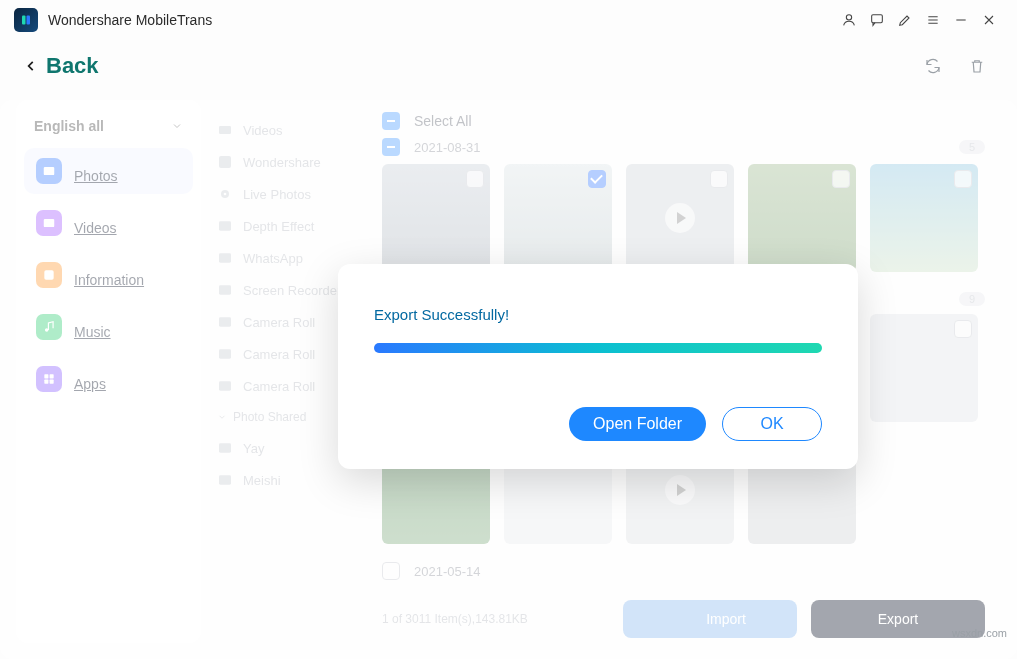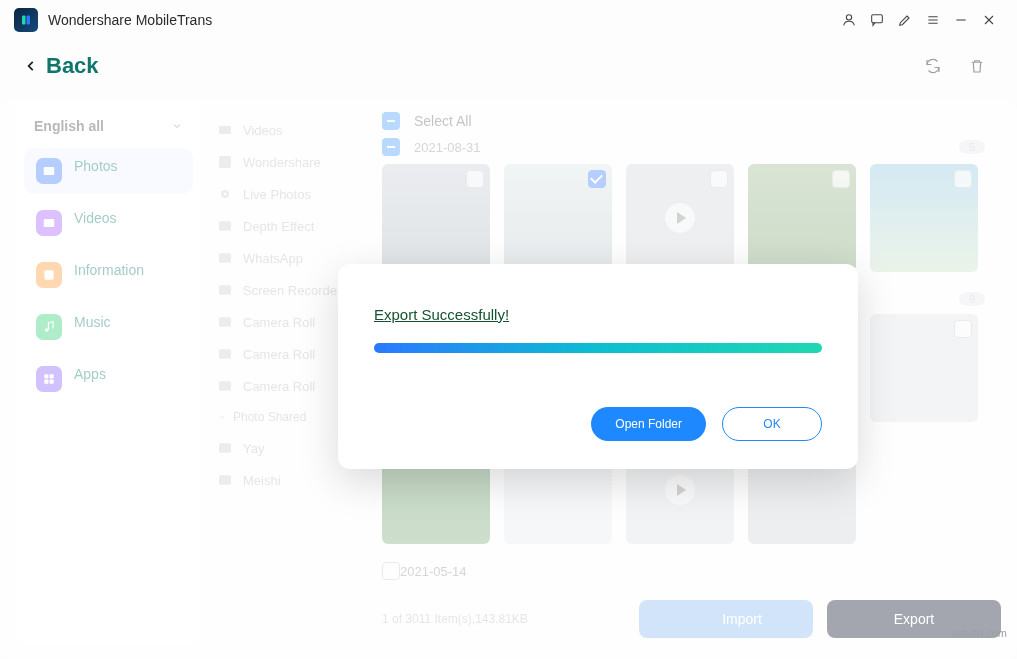--- a/index.html
+++ b/index.html
@@ -19,21 +19,21 @@
 .backbar-spacer { flex:1; }
 .backbar-icon { width:32px; height:32px; display:flex; align-items:center; justify-content:center; color:#9aa0a6; margin-left: 12px;}
 .backbar-icon svg { width:18px; height:18px; stroke:#9aa0a6; stroke-width:1.6; fill:none; }
 
 .main-wrap { position:relative; display:flex; padding: 0 16px 16px 16px; height: calc(100% - 100px); border-radius: 12px; }
 .overlay-dim { position:absolute; inset:0; background:rgba(255,255,255,0.62); z-index:5; pointer-events:none; border-radius:12px; }
 
 .sidebar-main { width: 185px; padding: 12px 8px; background:#fff; border-radius:12px; }
 .lang-row { display:flex; align-items:center; justify-content:space-between; padding: 6px 10px 14px 10px; color:#444; font-size:14px; font-weight:600; }
 .lang-row svg { width:12px; height:12px; stroke:#666; stroke-width:2; fill:none; }
-.cat-item { display:flex; align-items:flex-start; gap:12px; padding:10px 12px; border-radius:10px; font-size:14px; color:#0f766e; margin-bottom:6px; }
+.cat-item { display:flex; align-items:flex-end; gap:12px; padding:10px 12px; border-radius:10px; font-size:14px; color:#0f172a; margin-bottom:6px;text-decoration:underline; }
 .cat-item.active { background:#eef2ff; }
 .cat-icon { width:26px; height:26px; border-radius:7px; display:flex; align-items:center; justify-content:center; }
 .cat-icon svg { width:14px; height:14px; fill:#fff; }
 .ic-blue { background:#3d7eff; } .ic-purple { background:#a259ff; } .ic-orange { background:#ff9933; } .ic-green { background:#2ecc71; } .ic-violet { background:#8a5cff; }
 
 .sidebar-sub { width: 175px; padding: 14px 10px; }
 .sub-item { display:flex; align-items:center; gap:10px; padding:8px 6px; color:#b7bbc2; font-size:13px; }
 .sub-item svg { width:16px; height:16px; fill:#c8ccD3; }
 .sub-divider { display:flex; align-items:center; gap:6px; color:#b7bbc2; font-size:12px; padding:8px 6px; }
 .sub-divider svg { width:10px; height:10px; stroke:#b7bbc2; stroke-width:2; fill:none; }
@@ -50,34 +50,34 @@
 .grid { display:flex; gap:14px; padding-left:6px; }
 .thumb { width:108px; height:108px; border-radius:6px; position:relative; background:#cfd3da; }
 .thumb .chk { position:absolute; top:6px; right:6px; width:18px; height:18px; border-radius:4px; border:1.5px solid #c5c9cf; background:rgba(255,255,255,0.7); }
 .thumb .chk.on { background:#3d7eff; border-color:#3d7eff; }
 .thumb .chk.on::after { content:""; position:absolute; left:4px; top:1px; width:5px; height:9px; border:solid #fff; border-width:0 2px 2px 0; transform:rotate(45deg); }
 .thumb .play { position:absolute; inset:0; margin:auto; width:30px; height:30px; border-radius:50%; background:rgba(255,255,255,0.6); display:flex; align-items:center; justify-content:center; }
 .thumb .play::after { content:""; border-style:solid; border-width:6px 0 6px 9px; border-color:transparent transparent transparent #888; margin-left:2px;}
 .t1{background:linear-gradient(#c9d0d8,#aeb6be);} .t2{background:linear-gradient(#dce4e6,#bfc9cc);} .t3{background:#d0d4da;} .t4{background:linear-gradient(#9db98f,#7fa373);} .t5{background:linear-gradient(#8ec6e0,#cbe0c6);}
 .t6{background:#e0e3e6;} .t7{background:linear-gradient(#5d8f5f,#7eaa7d);} .t8{background:#e8eaed;} .t9{background:#dcdfe3;} .t10{background:#cfd2d6;}
 
-.next-section { margin-top:18px; display:flex; align-items:center; padding-left:6px; }
+.next-section { margin-top:18px; display:flex; align-items:center; gap:14px; padding-left:6px; }
 .empty-check { width:18px; height:18px; border-radius:4px; border:1.5px solid #c5c9cf; }
 
-.bottom-bar { position:absolute; bottom:0; left:0; right:0; height:48px; display:flex; align-items:center; padding-left:6px; }
+.bottom-bar { position:absolute; bottom:0; left:0; right:16px; height:48px; display:flex; align-items:center; padding-left:6px; }
 .status-txt { color:#b7bbc2; font-size:12px; }
 .btn-big { width:174px; height:38px; border-radius:8px; display:flex; align-items:center; justify-content:center; color:#fff; font-size:14px; margin-left:14px; }
 .btn-import { background:#8ab9ef;padding-left:32px; } .btn-export { background:#0f172a; }
 .btn-spacer { flex:1; }
 
 .modal { position:absolute; z-index:20; left:338px; top:264px; width:520px; background:#fff; border-radius:12px; box-shadow:0 12px 40px rgba(0,0,0,0.15); padding:42px 36px 28px 36px; }
-.modal-title { font-size:15px; color:#14532d; margin-bottom:20px;text-decoration:underline; }
+.modal-title { font-size:15px; color:#0369a1; margin-bottom:20px; }
 .progress { height:10px; border-radius:5px; background:linear-gradient(90deg,#2a79ff,#0bbfd1,#1fd8b1); width:100%; }
 .modal-actions { display:flex; justify-content:flex-end; gap:16px; margin-top:54px; }
-.mbtn { height:34px; padding:0 24px; border-radius:17px; font-size:12px; display:flex; align-items:center; justify-content:center; cursor:pointer; }
+.mbtn { height:34px; padding:0 24px; border-radius:17px; font-size:16px; display:flex; align-items:center; justify-content:center; cursor:pointer; }
 .mbtn-primary { background:#1e88ff; color:#fff; border:none; }
 .mbtn-outline { background:#fff; color:#1e88ff; border:1.5px solid #1e88ff; min-width:100px; }
 
 .watermark { position:absolute; right:10px; bottom:20px; font-size:11px; color:#9aa0a6; z-index:30; }
 </style>
 </head>
 <body>
 
 <div class="titlebar">
   <div class="app-logo">

